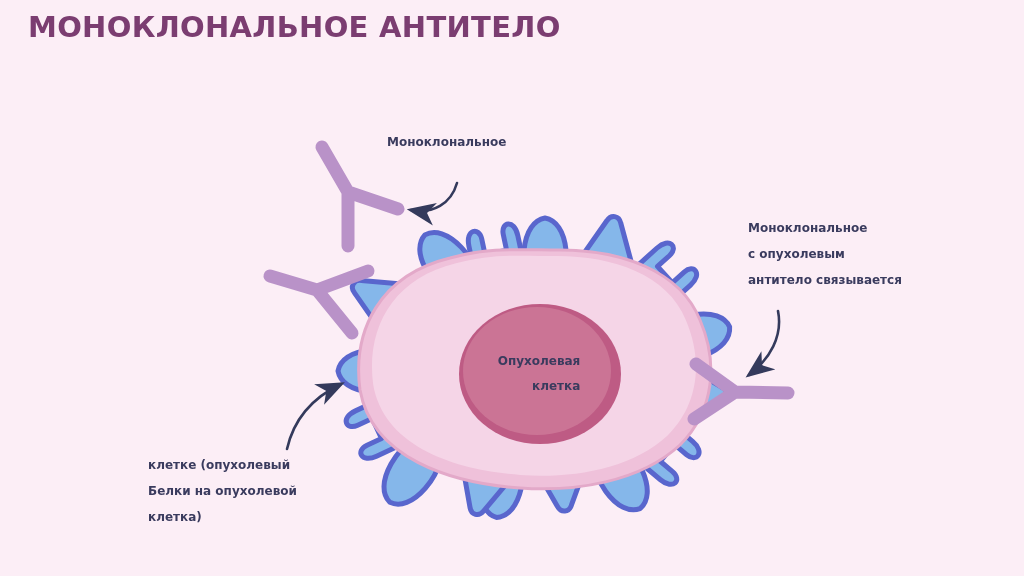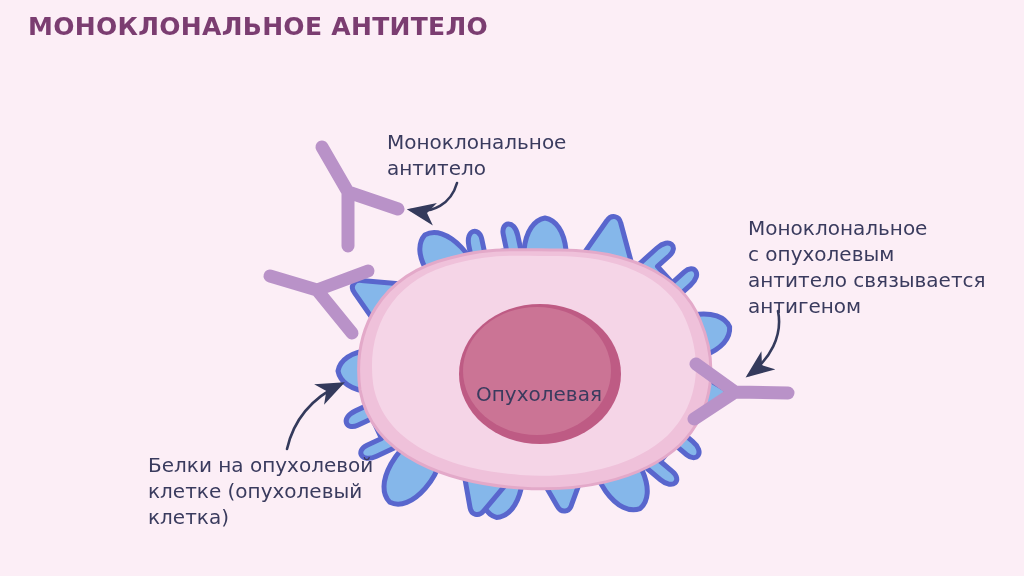--- a/index.html
+++ b/index.html
@@ -18,34 +18,34 @@
   }
   html,body{margin:0;padding:0;}
   .canvas{
     position:relative;width:1024px;height:576px;overflow:hidden;
     background:var(--background);
     font-family:"DejaVu Sans","Liberation Sans",sans-serif;
   }
   .scene{position:absolute;left:0;top:0;}
   .title{
     position:absolute;left:28px;top:12px;
-    font-size:25px;font-weight:bold;line-height:30px;
+    font-size:29px;font-weight:bold;line-height:30px;
     letter-spacing:0.3px;color:var(--title);
   }
   .label{
-    position:absolute;font-size:20px;font-weight:normal;
+    position:absolute;font-size:12px;font-weight:bold;
     line-height:26px;color:var(--text);
   }
   .label span{display:block;}
   .label-antibody{left:387px;top:129px;}
   .label-binding{left:748px;top:215px;}
   .label-antigen{left:148px;top:452px;}
   .label-nucleus{
     left:539px;top:374px;transform:translate(-50%,-50%);
-    text-align:right;line-height:25px;margin-top:20px;
+    text-align:right;line-height:25px;
   }
   .spike{fill:var(--spike-fill);stroke:var(--spike-stroke);stroke-width:5;stroke-linejoin:round;}
   .ab{fill:none;stroke:var(--antibody);stroke-width:13;stroke-linecap:round;stroke-linejoin:round;}
   .arrow{fill:none;stroke:var(--arrow);stroke-width:2.6;stroke-linecap:round;}
 </style>
 </head>
 <body>
 
 <div class="canvas">
 
@@ -97,33 +97,32 @@
       <path class="arrow" d="M287,449 C294,418 314,397 341,384" marker-end="url(#ah)"></path>
     </g>
   </svg>
 
   <div class="title">
     <div>МОНОКЛОНАЛЬНОЕ АНТИТЕЛО</div>
   </div>
 
   <div class="label label-antibody">
     <span>Моноклональное</span>
-    <span>антитело</span>
   </div>
 
   <div class="label label-binding">
     <span>Моноклональное</span>
     <span>с опухолевым</span>
     <span>антитело связывается</span>
-    <span>антигеном</span>
   </div>
 
   <div class="label label-antigen">
+    <span>клетке (опухолевый</span>
     <span>Белки на опухолевой</span>
-    <span>клетке (опухолевый</span>
     <span>клетка)</span>
   </div>
 
   <div class="label label-nucleus">
     <span>Опухолевая</span>
+    <span>клетка</span>
   </div>
 
 </div>
 
 </body></html>

